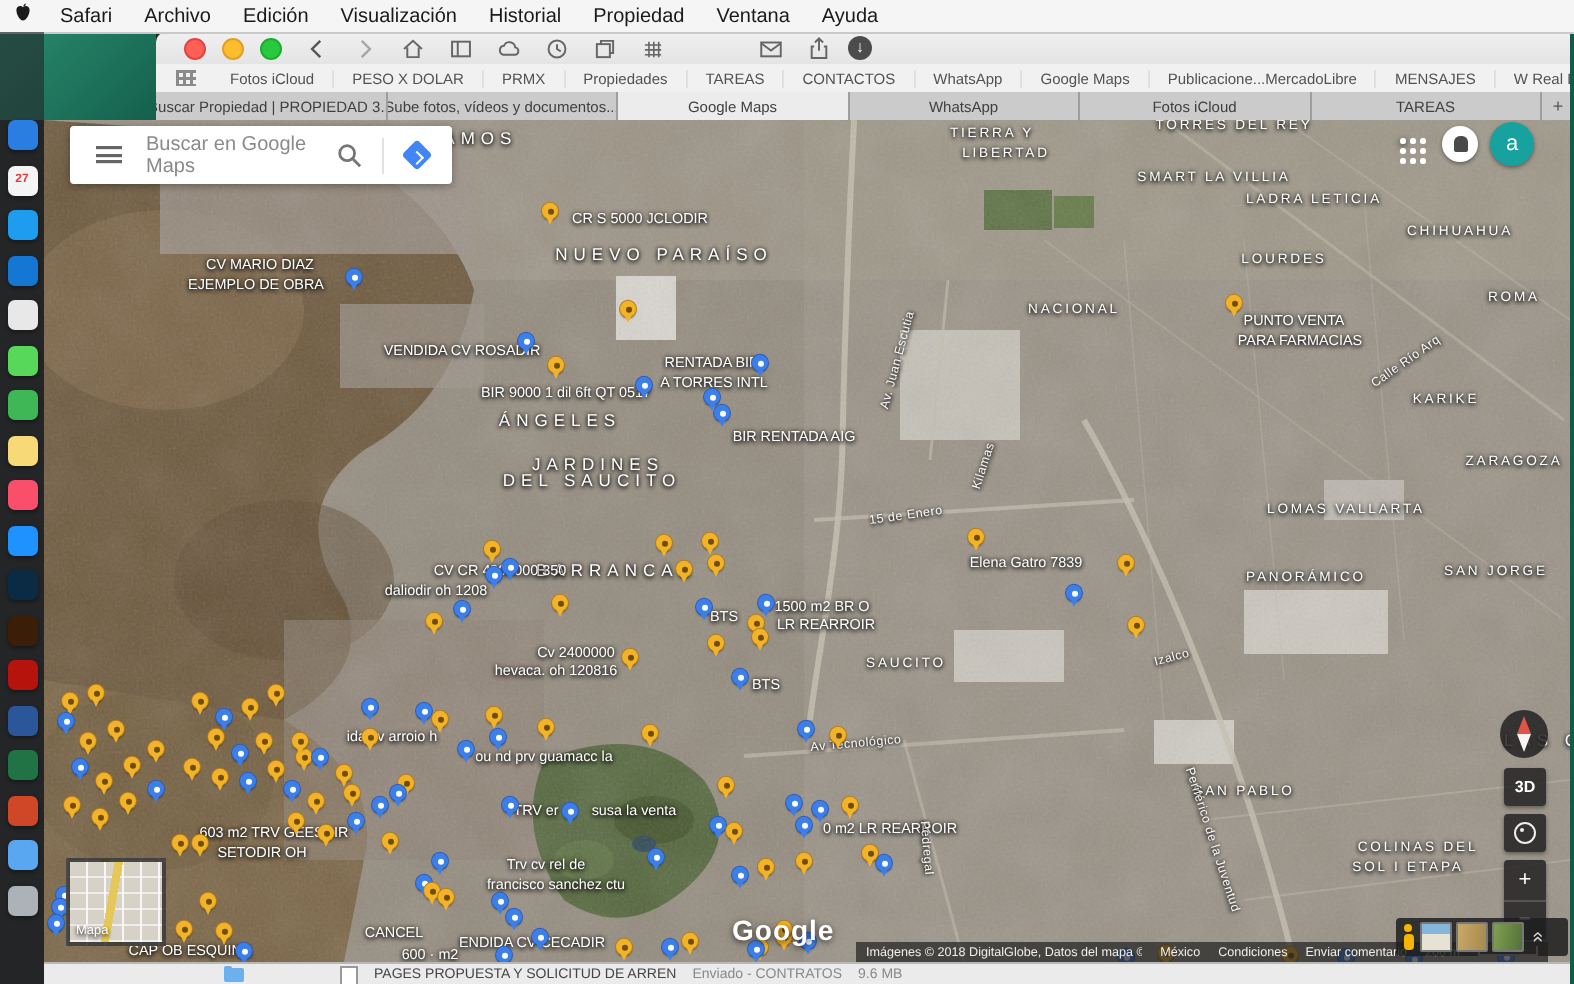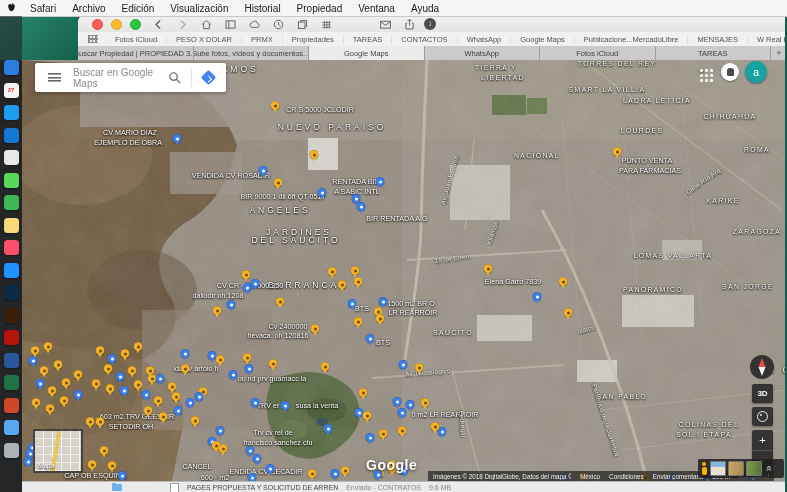--- a/index.html
+++ b/index.html
@@ -355,21 +355,21 @@
     <div class="ml c" style="left: 453px; top: 332px;">SAUCITO</div>
     <div class="ml c" style="left: 622px; top: 396px;">SAN PABLO</div>
     <div class="ml c" style="left: 709px; top: 424px;">COLINAS DEL</div>
     <div class="ml c" style="left: 704px; top: 434px;">SOL I ETAPA</div>
     <div class="ml cb" style="left: 772px; top: 370px;">LAS G</div>
     <div class="ml p" style="left: 320px; top: 109px;">CR S 5000 JCLODIR</div>
     <div class="ml p" style="left: 130px; top: 132px;">CV MARIO DIAZ</div>
     <div class="ml p" style="left: 128px; top: 142px;">EJEMPLO DE OBRA</div>
     <div class="ml p" style="left: 231px; top: 175px;">VENDIDA CV ROSADIR</div>
     <div class="ml p" style="left: 356px; top: 181px;">RENTADA BIR</div>
-    <div class="ml p" style="left: 357px; top: 191px;">A SABIC INTL</div>
+    <div class="ml p" style="left: 357px; top: 191px;">A TORRES INTL</div>
     <div class="ml p" style="left: 397px; top: 218px;">BIR RENTADA AIG</div>
     <div class="ml p" style="left: 283px; top: 196px;">BIR 9000 1 dil 6ft QT 0517</div>
     <div class="ml p" style="left: 647px; top: 160px;">PUNTO VENTA</div>
     <div class="ml p" style="left: 650px; top: 170px;">PARA FARMACIAS</div>
     <div class="ml p" style="left: 513px; top: 281px;">Elena Gatro 7839</div>
     <div class="ml p" style="left: 211px; top: 285px; margin-left: 39px;">CV CR 4900000 350</div>
     <div class="ml p" style="left: 218px; top: 295px;">daliodir oh 1208</div>
     <div class="ml p" style="left: 411px; top: 303px;">1500 m2  BR O</div>
     <div class="ml p" style="left: 413px; top: 312px;">LR REARROIR</div>
     <div class="ml p" style="left: 362px; top: 308px;">BTS</div>

